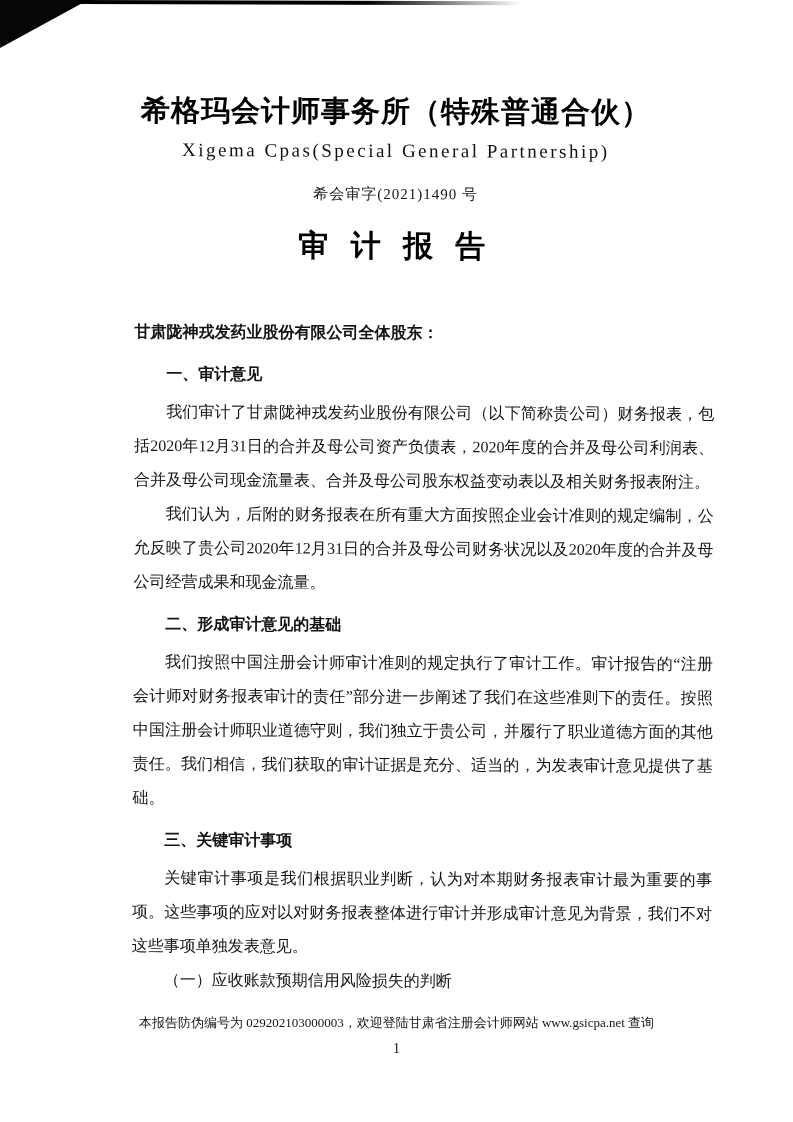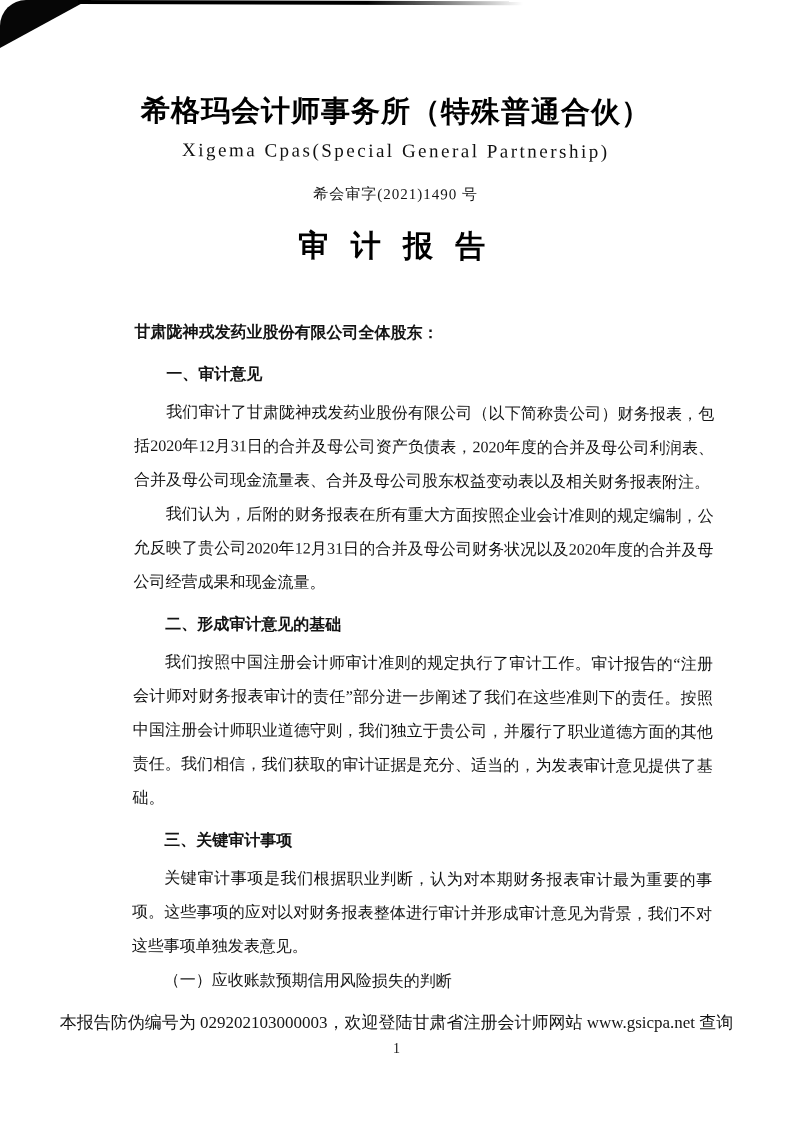--- a/index.html
+++ b/index.html
@@ -8,21 +8,20 @@
     background: #ffffff;
   }
   .page {
     position: relative;
     width: 793px;
     height: 1122px;
     background: #ffffff;
     overflow: hidden;
     color: #1c1c1c;
     font-family: "Liberation Serif", "DejaVu Serif", serif;
-    border-radius: 26px;
   }
   
   .scan-corner {
     position: absolute;
     top: 0; left: 0;
     width: 0; height: 0;
     border-top: 48px solid #060606;
     border-right: 88px solid transparent;
   }
   .scan-streak {
@@ -100,21 +99,21 @@
   .sub-heading {
     margin: 0;
     text-indent: 2em;
   }
   .footer-note {
     position: absolute;
     top: 1014px;
     left: 0;
     width: 793px;
     text-align: center;
-    font-size: 17px;
+    font-size: 13px;
     line-height: 18px;
     color: #151515;
   }
   .page-number {
     position: absolute;
     top: 1040px;
     left: 0;
     width: 793px;
     text-align: center;
     font-size: 14px;

